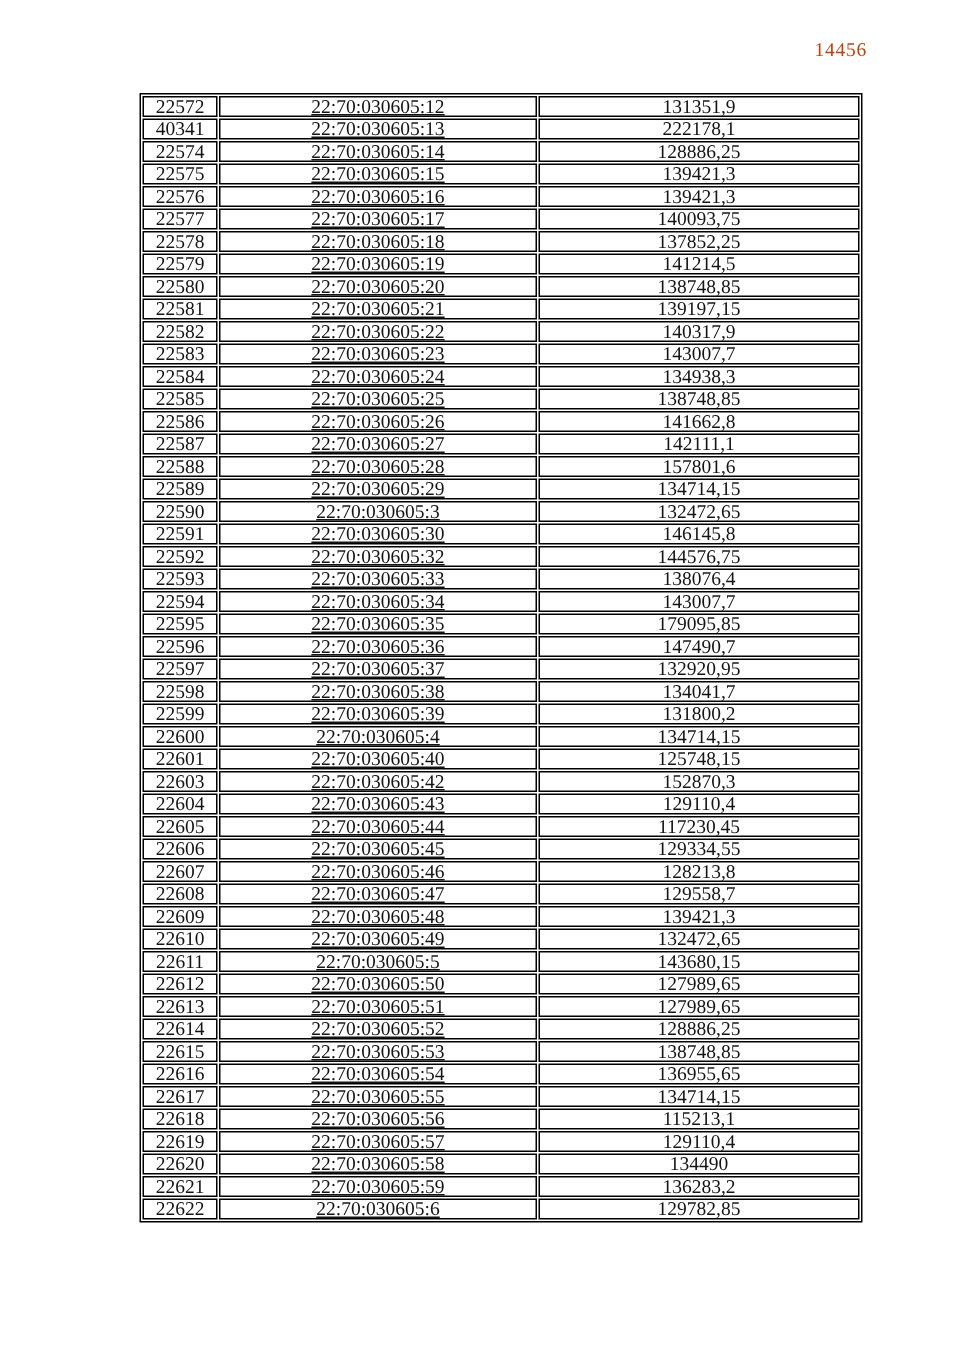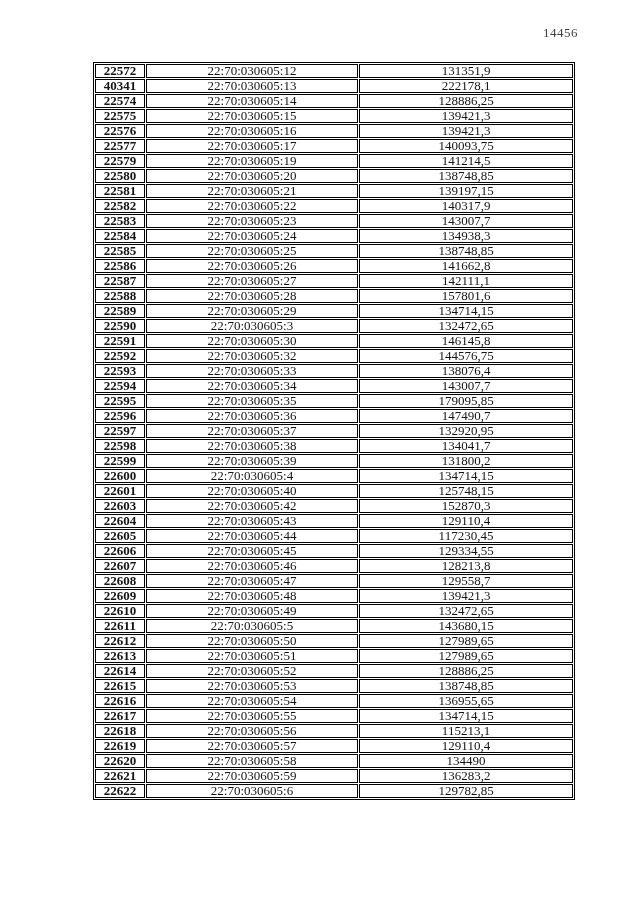--- a/index.html
+++ b/index.html
@@ -14,43 +14,43 @@
     font-family: "Liberation Serif", "DejaVu Serif", serif;
     color: #111111;
     overflow: hidden;
   }
   .page-number {
     position: absolute;
     top: 25px;
     right: 62px;
     font-size: 13px;
     letter-spacing: 0.5px;
-    color: #404040;
+    color: #c2410c;
   }
   table.data-table {
     position: absolute;
     left: 93px;
     top: 62px;
     border-collapse: separate;
     border-spacing: 1px;
     border: 1px solid #000000;
     background: #ffffff;
   }
   table.data-table td {
     border: 1px solid #000000;
     font-size: 13px;
     line-height: 12px;
     height: 12px;
     padding: 0;
     text-align: center;
     white-space: nowrap;
     color: #141414;
   }
-  td.col-id    { width: 48px; font-weight: bold;  }
-  td.col-time  { width: 210px; }
+  td.col-id    { width: 48px;  }
+  td.col-time  { width: 210px; text-decoration: underline; }
   td.col-value { width: 212px; }
 </style>
 </head>
 <body>
 
 <div class="page-number">14456</div>
 
 <table class="data-table">
   <tbody id="table-body">
       <tr>
@@ -77,20 +77,25 @@
         <td class="col-id">22576</td>
         <td class="col-time">22:70:030605:16</td>
         <td class="col-value">139421,3</td>
       </tr>
       <tr>
         <td class="col-id">22577</td>
         <td class="col-time">22:70:030605:17</td>
         <td class="col-value">140093,75</td>
       </tr>
       <tr>
+        <td class="col-id">22578</td>
+        <td class="col-time">22:70:030605:18</td>
+        <td class="col-value">137852,25</td>
+      </tr>
+      <tr>
         <td class="col-id">22579</td>
         <td class="col-time">22:70:030605:19</td>
         <td class="col-value">141214,5</td>
       </tr>
       <tr>
         <td class="col-id">22580</td>
         <td class="col-time">22:70:030605:20</td>
         <td class="col-value">138748,85</td>
       </tr>
       <tr>

